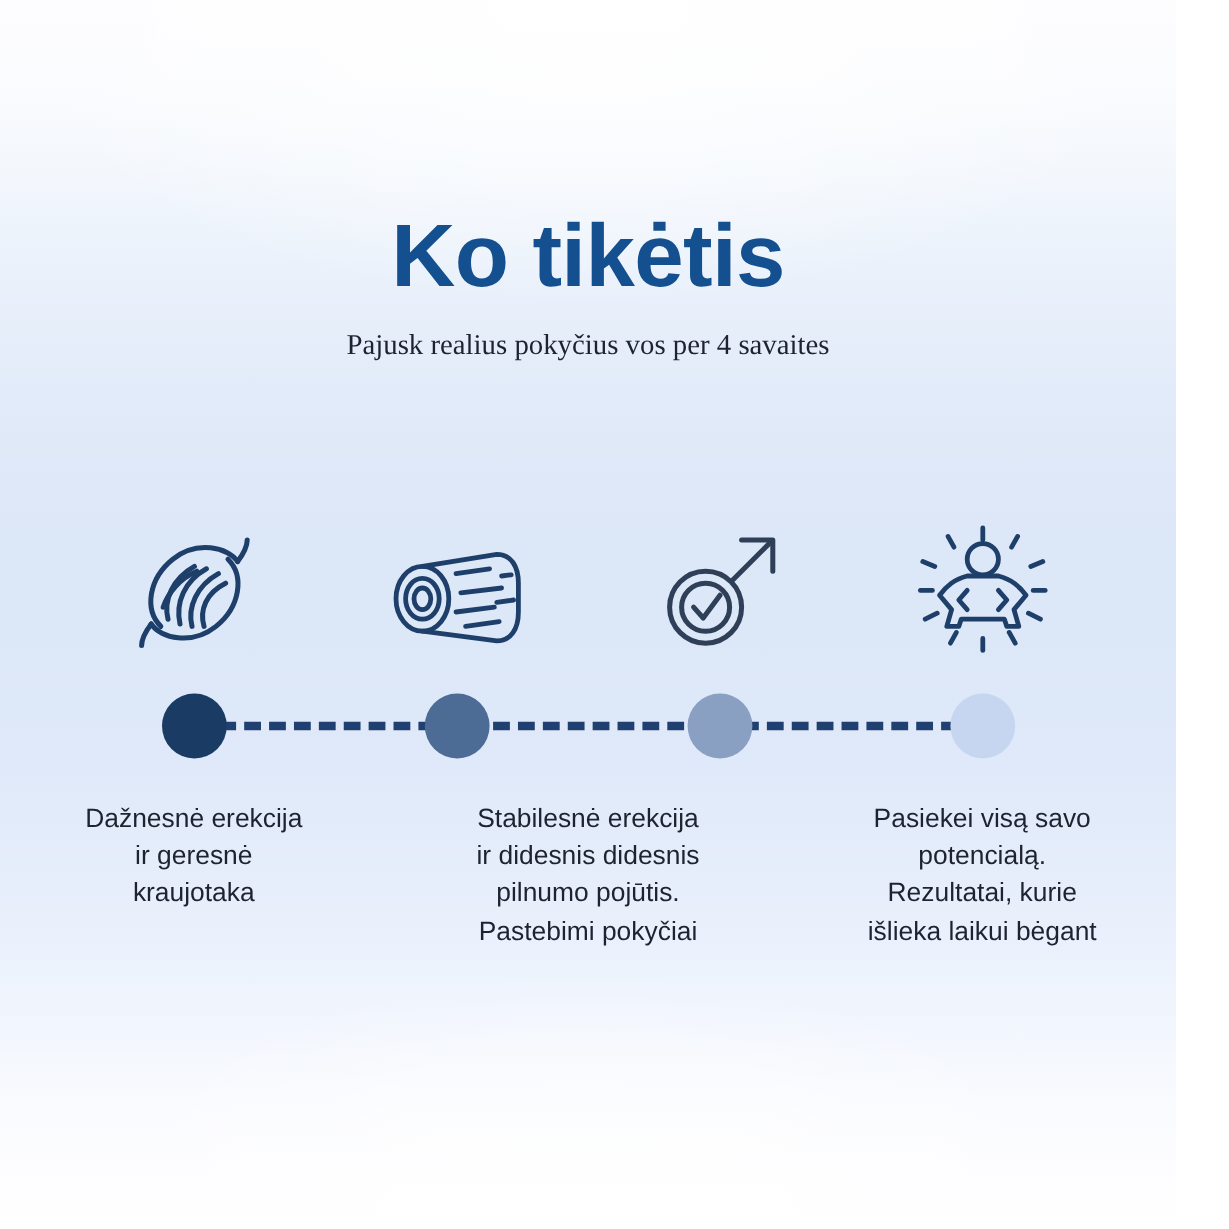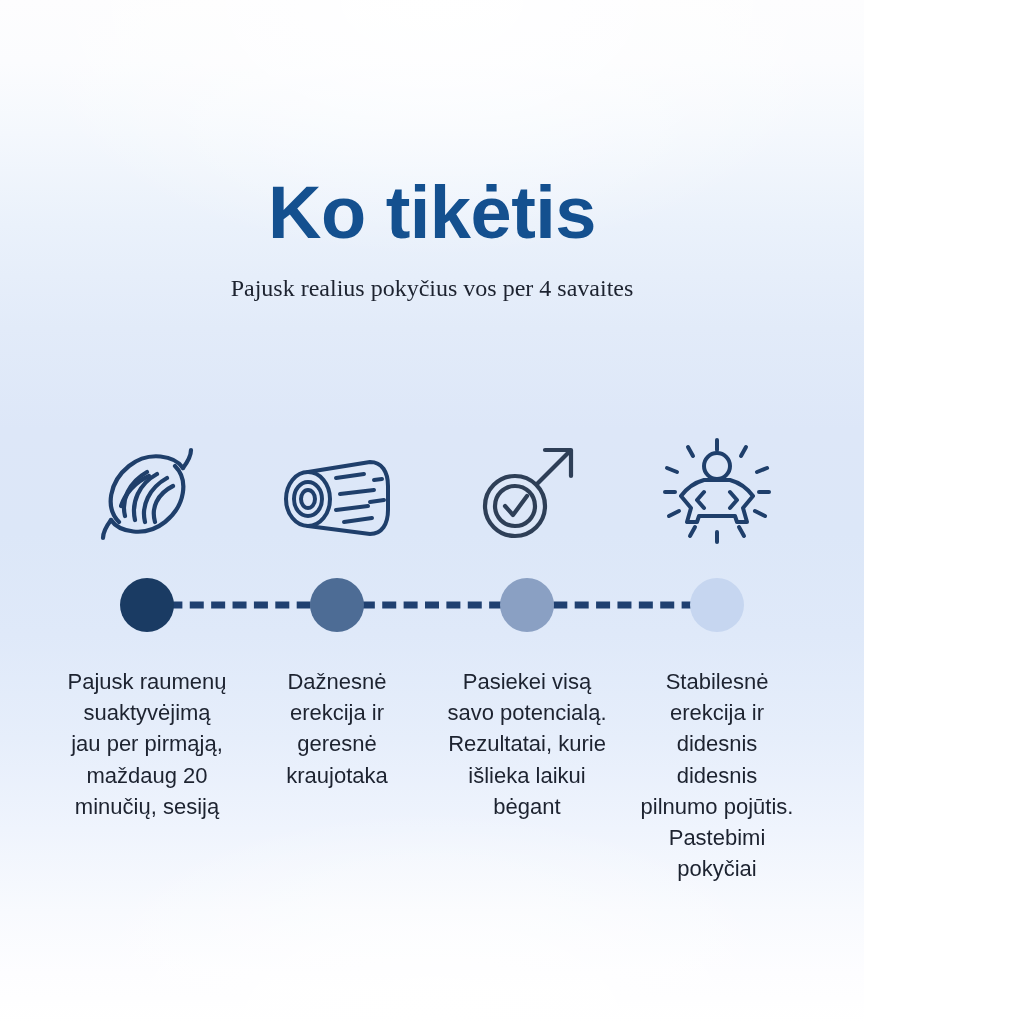--- a/index.html
+++ b/index.html
@@ -10,21 +10,21 @@
   body {
     width: 1024px;
     height: 1024px;
     overflow: hidden;
     font-family: "Liberation Sans", "DejaVu Sans", sans-serif;
     background: #ffffff;
   }
 
   .poster {
     position: relative;
-    width: 864px;
+    width: 980px;
     height: 1024px;
     box-sizing: border-box;
     background:
       linear-gradient(
         180deg,
         #fdfdfe 0%,
         #fbfcfe 6%,
         #f4f8fd 13%,
         #eaf1fb 22%,
         #e2ebf9 32%,
@@ -268,22 +268,21 @@
             <span class="dot" style="background: rgb(138, 160, 195);"></span>
           </div>
           <div class="dot-cell">
             <span class="dot" style="background: rgb(198, 214, 240);"></span>
           </div>
         </div>
       </div>
 
 
       <div class="bodies">
-        <div class="body-cell">Pajusk raumenų suaktyvėjimą jau per pirmąją, maždaug 20 minučių, sesiją</div>
         <div class="body-cell">Dažnesnė erekcija ir geresnė kraujotaka</div>
+        <div class="body-cell">Stabilesnė erekcija ir didesnis didesnis pilnumo pojūtis. Pastebimi pokyčiai</div>
         <div class="body-cell">Pasiekei visą savo potencialą. Rezultatai, kurie išlieka laikui bėgant</div>
-        <div class="body-cell">Stabilesnė erekcija ir didesnis didesnis pilnumo pojūtis. Pastebimi pokyčiai</div>
       </div>
 
     </div>
 
   </div>
 </div>
 
 </body></html>

